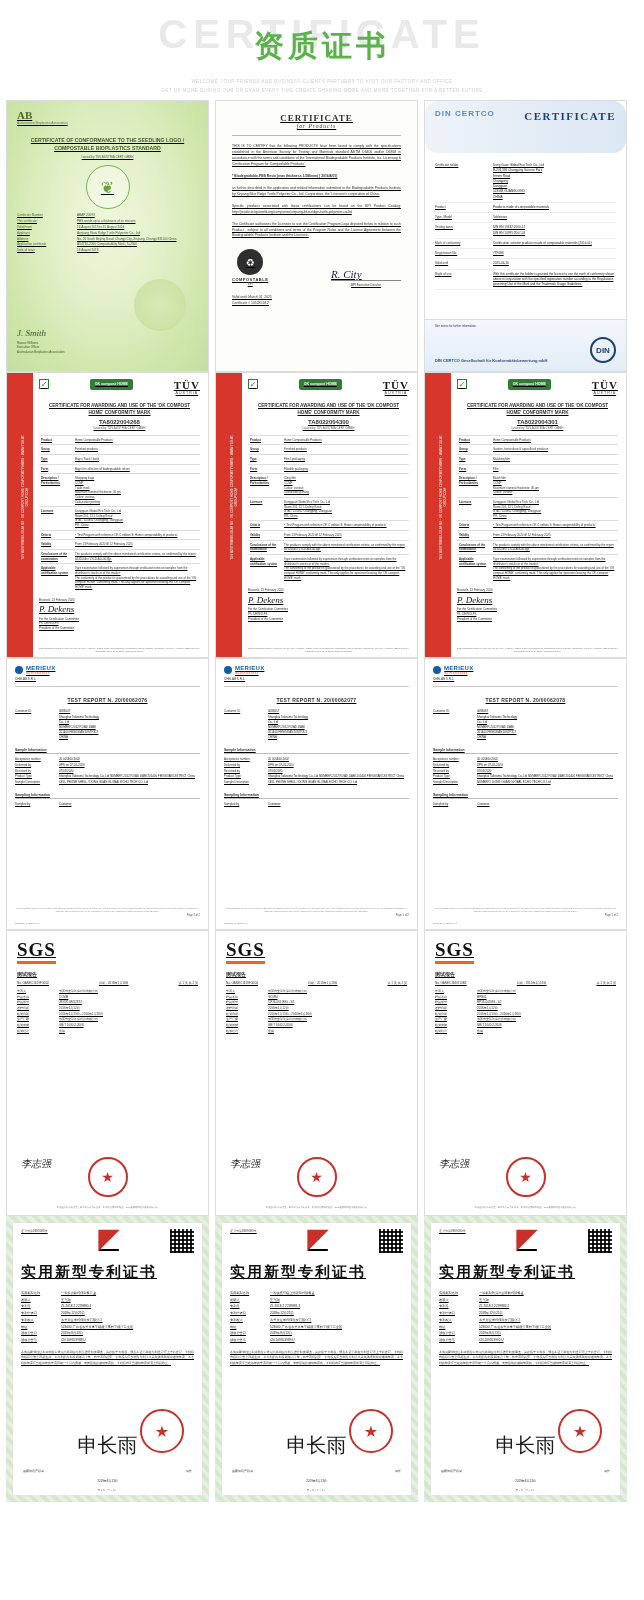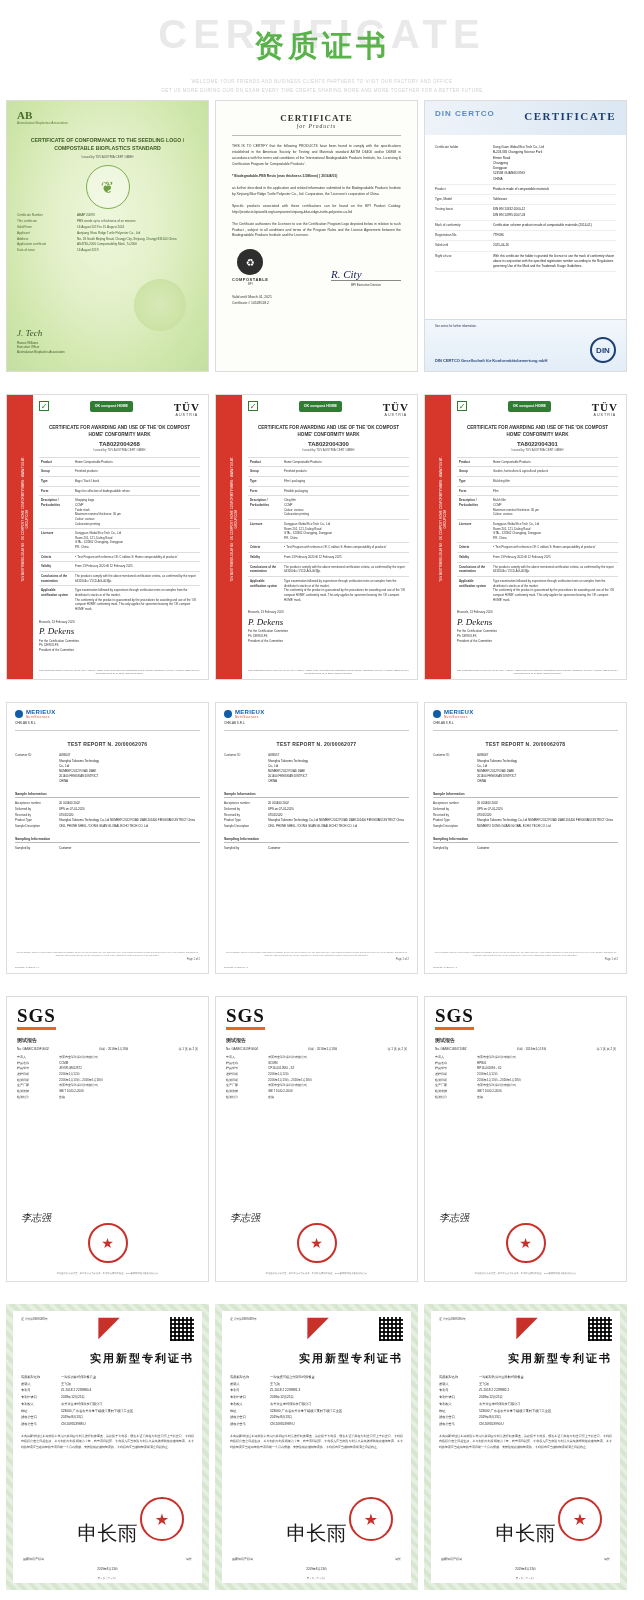--- a/index.html
+++ b/index.html
@@ -47,22 +47,23 @@
     font-size: 4.5px;
     color: #cfcfcf;
     letter-spacing: 0.5px;
     line-height: 1.9;
   }
 
   
   .grid {
     display: flex;
     flex-wrap: wrap;
-    gap: 22px 6px;
+    gap: 0 6px;
     padding: 0 6px 10px 6px;
+    text-decoration: underline;
   }
   .cert {
     width: 203px;
     height: 272px;
     background: #fff;
     border: 1px solid #dcdcdc;
     position: relative;
     overflow: hidden;
     font-size: 3.4px;
     color: #333;
@@ -114,21 +115,21 @@
     width:26px;height:26px;border-radius:50%;background:#2e2e2e;color:#fff;
     display:flex;align-items:center;justify-content:center;font-size:10px;margin:0 auto 2px;
   }
   .c2 .bpi-word { font-size:4px; font-weight:bold; letter-spacing:.5px;}
   .c2 .sig-line { text-align:center; font-size:3px; border-top:1px solid #888; padding-top:2px; width:70px;}
   .c2 .scribble { font-family:"Liberation Serif", serif; font-style:italic; font-size:11px; color:#1a1a5a;}
   .c2 .valid { margin-top:8px; font-size:3.4px; line-height:1.7; }
 
   
   .c3 { background:#fff; }
-  .c3 .band { height:34px; background:linear-gradient(90deg,#eef3f9 0%, #dbe7f3 100%); position:relative;}
+  .c3 .band { height:52px; background:linear-gradient(90deg,#eef3f9 0%, #dbe7f3 100%); position:relative;border-radius:13px;}
   .c3 .din { position:absolute; left:10px; top:8px; font-size:8px; font-weight:bold; letter-spacing:1px; color:#1c3f73;}
   .c3 .din span { color:#5b8ac6; }
   .c3 .h { position:absolute; right:10px; top:9px; font-size:11px; font-weight:bold; letter-spacing:1.5px; color:#1c3f73; font-family:"Liberation Serif", serif;}
   .c3 .tbl { margin:8px 10px; font-size:3.1px; line-height:1.7;}
   .c3 .tbl .row { display:flex; padding:2px 0; border-bottom:1px solid #eee;}
   .c3 .tbl .k { width:58px; color:#333; }
   .c3 .tbl .v { flex:1; color:#222;}
   .c3 .foot { position:absolute; bottom:0; left:0; right:0; height:52px; background:linear-gradient(180deg,#f2f7fc,#e3edf7); border-top:1px solid #cfdced;}
   .c3 .foot .txt { font-size:2.8px; padding:4px 10px; color:#335; line-height:1.6;}
   .c3 .emblem { position:absolute; right:10px; bottom:8px; width:26px;height:26px;border-radius:50%;
@@ -186,39 +187,39 @@
   .sgs .ttl { font-size:5px; font-weight:bold; margin:10px 0 4px;}
   .sgs .noline { display:flex; justify-content:space-between; font-size:3px; color:#333; margin-bottom:4px;}
   .sgs .block { font-size:3px; line-height:1.9; color:#333;}
   .sgs .block .r { display:flex; }
   .sgs .block .k { width:42px;}
   .sgs .seal {
     position:absolute; left:50%; transform:translateX(-50%); bottom:18px;
     width:40px;height:40px;border-radius:50%; border:2px solid #c8302a; color:#c8302a;
     display:flex;align-items:center;justify-content:center;font-size:14px;
   }
-  .sgs .sign2 { position:absolute; left:14px; bottom:56px; font-family:"Liberation Serif", serif; font-style:italic; font-size:10px; color:#222;}
+  .sgs .sign2 { position:absolute; left:14px; bottom:44px; font-family:"Liberation Serif", serif; font-style:italic; font-size:10px; color:#222;}
   .sgs .sgsfoot { position:absolute; left:10px; right:10px; bottom:6px; font-size:2.3px; color:#888; text-align:center; line-height:1.4;}
 
   
   .pat {
     background:
       linear-gradient(#fff,#fff) padding-box,
       repeating-linear-gradient(45deg,#e7efe2 0 4px,#d6e6cf 4px 8px) border-box;
     border:7px solid transparent;
     padding:6px 8px;
     position:relative;
   }
   .pat .topline { display:flex; justify-content:space-between; font-size:3px; color:#444;}
   .pat .qr { width:24px;height:24px;background:
       repeating-linear-gradient(90deg,#222 0 2px,#fff 2px 4px),
       repeating-linear-gradient(0deg,#222 0 2px,transparent 2px 4px);
       background-blend-mode:multiply; }
   .pat .swoosh { font-size:26px; color:#c8302a; line-height:.8; font-family:"Liberation Serif", serif; font-weight:bold;}
-  .pat .cntitle { text-align:right; font-size:11px; font-weight:bold; color:#111; letter-spacing:2px; margin:10px 0 8px; font-family:"DejaVu Sans", sans-serif;}
+  .pat .cntitle { text-align:left; font-size:15px; font-weight:bold; color:#111; letter-spacing:2px; margin:10px 0 8px; font-family:"DejaVu Sans", sans-serif;}
   .pat .rows { font-size:3.2px; line-height:2.1; color:#222;}
   .pat .rows .r { display:flex; gap:4px;}
   .pat .rows .k { width:36px; color:#222;}
   .pat .body { font-size:3px; line-height:1.9; color:#333; margin-top:6px; text-align:justify;}
   .pat .redseal {
     position:absolute; right:18px; bottom:42px; width:44px;height:44px;border-radius:50%;
     border:2px solid #c8302a; color:#c8302a; display:flex;align-items:center;justify-content:center;
     font-size:16px; background:rgba(255,255,255,.4);
   }
   .pat .bigsign {
@@ -280,21 +281,21 @@
             <div class="k">Application certificate</div>
             <div class="v">AS4736-2006 Compostability Mark, T=2006</div>
           </div>
         <div class="row">
             <div class="k">Date of issue</div>
             <div class="v">16 August 2019</div>
           </div>
       </div>
       <div class="watermark"></div>
       <div class="sign">
-        <div class="sig-scribble">J. Tech</div>
+        <div class="sig-scribble">J. Smith</div>
         <div>Rowan Williams</div>
         <div>Executive Officer</div>
         <div>Australasian Bioplastics Association</div>
       </div>
     </div>
 
     <div class="cert c2">
       <div class="title">CERTIFICATE</div>
       <div class="title" style="margin-top:-2px;">
           <small>for Products</small>

